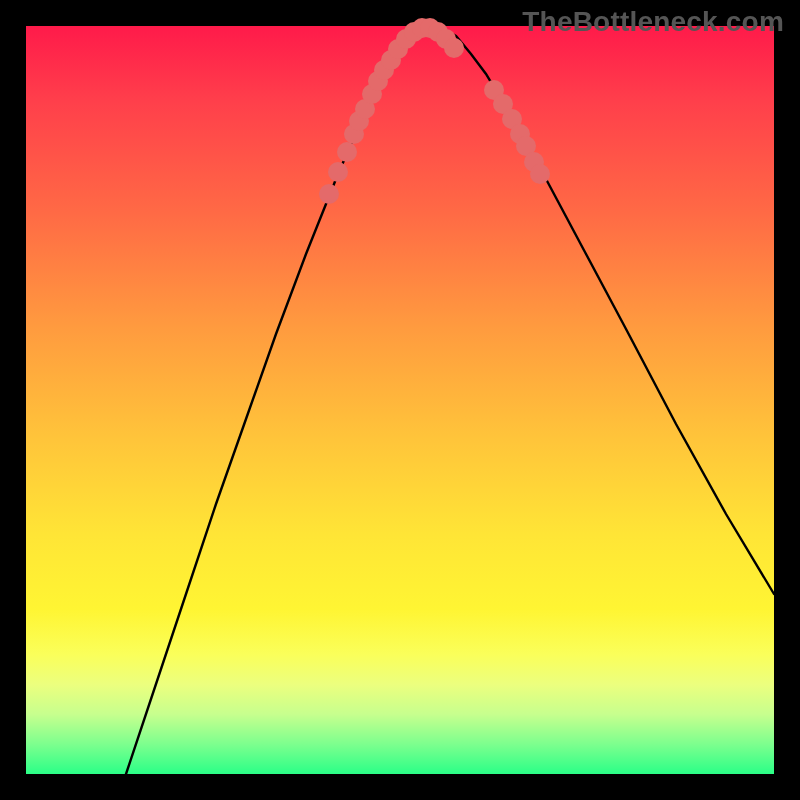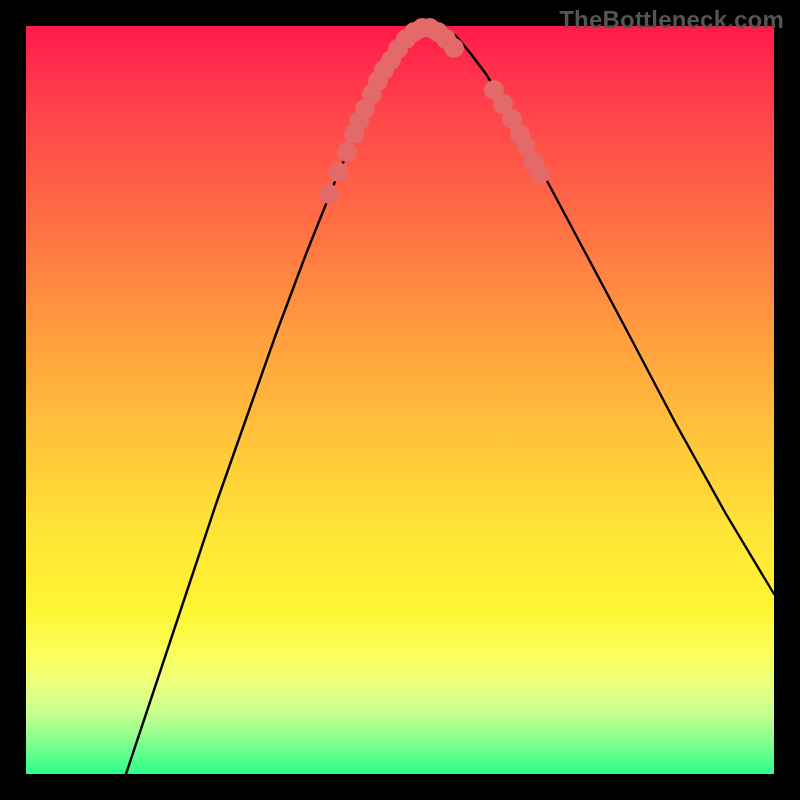--- a/index.html
+++ b/index.html
@@ -28,21 +28,21 @@
       #faff5a 84%,
       #ecff7e 88%,
       #c7ff8e 92%,
       #7dff8e 96%,
       #2bff87 100%);
   }
   .watermark {
     position: absolute;
     top: 6px;
     right: 16px;
-    font-size: 24px;
+    font-size: 28px;
     font-weight: 600;
     color: #555;
     letter-spacing: 0.2px;
   }
   svg {
     position: absolute;
     left: 0;
     top: 0;
     width: 748px;
     height: 748px;

